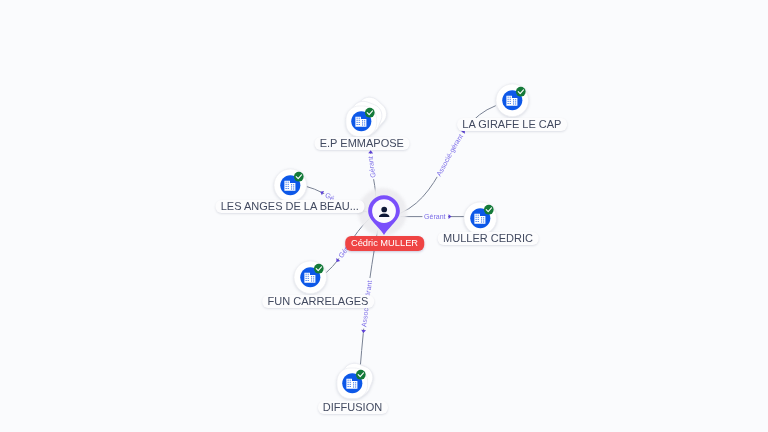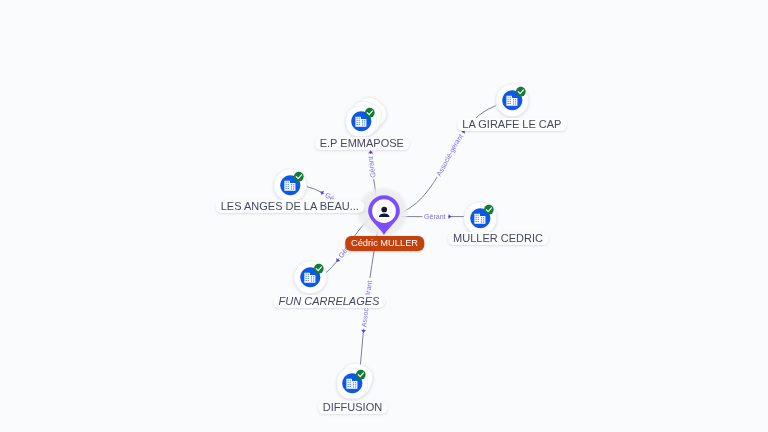--- a/index.html
+++ b/index.html
@@ -8,21 +8,21 @@
        font-family:"Liberation Sans",sans-serif;}
   #stage{position:relative;width:768px;height:432px;overflow:hidden;background:#fafbfd;}
   svg.layer{position:absolute;left:0;top:0;width:768px;height:432px;}
 
   .node{position:absolute;left:0;top:0;}
   .nlabel{position:absolute;background:#fcfcfd;color:#424a60;
           border-radius:6px;padding:0 5.4px;white-space:nowrap;
           font-size:11px;line-height:13.3px;height:13.3px;
           box-shadow:0 1px 2.2px rgba(30,40,80,.13);
           transform:translateX(-50%);text-align:center;}
-  .plabel{position:absolute;background:#c2410c;color:#fff;border-radius:6px;
+  .plabel{position:absolute;background:#ef4444;color:#fff;border-radius:6px;
           padding:0 6.2px;white-space:nowrap;font-size:9.3px;line-height:15.3px;height:15.3px;
           box-shadow:0 1px 2.5px rgba(40,20,100,.22);transform:translateX(-50%);}
   .edgelabel{font-size:7px;fill:#7b6ce8;font-family:"Liberation Sans",sans-serif;}
 </style>
 </head>
 <body>
 
 <div id="stage">
 
   <svg class="layer" viewBox="0 0 768 432">
@@ -242,19 +242,19 @@
         <polygon points="0,-2.45 3.0,0 0,2.45" fill="#5b3fd6" transform="translate(338.28338623046875,259.5728454589844) rotate(128.29979423219018)"></polygon>
         <text dy="2.45"><textPath href="#lp-emma" startOffset="40.8" text-anchor="start">Associé-gérant</textPath></text>
         <polygon points="0,-2.45 3.0,0 0,2.45" fill="#5b3fd6" transform="translate(363.5987243652344,330.0540466308594) rotate(95.80692346669126)"></polygon>
       </g>
   </svg>
 
   <div id="labels">
       <div class="nlabel" style="left: 361.8px; top: 136.9px;">E.P EMMAPOSE</div>
       <div class="nlabel" style="left: 511.9px; top: 117.9px;">LA GIRAFE LE CAP</div>
       <div class="nlabel" style="left: 289.8px; top: 200px;">LES ANGES DE LA BEAU...</div>
-      <div class="nlabel" style="left: 498px; top: 232.1px;">MULLER CEDRIC</div>
-      <div class="nlabel" style="left: 329px; top: 294.6px; font-style: italic;">FUN CARRELAGES</div>
+      <div class="nlabel" style="left: 488px; top: 232.1px;">MULLER CEDRIC</div>
+      <div class="nlabel" style="left: 318px; top: 294.6px;">FUN CARRELAGES</div>
       <div class="nlabel" style="left: 352.5px; top: 400.8px;">DIFFUSION</div>
     </div>
 
   <div class="plabel" style="left:384.5px;top:235.6px;">Cédric MULLER</div>
 </div>
 
 </body></html>

